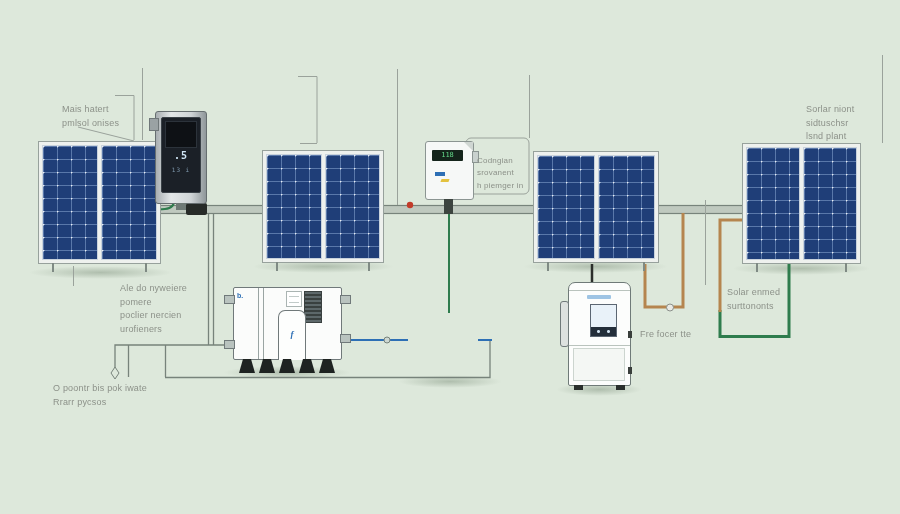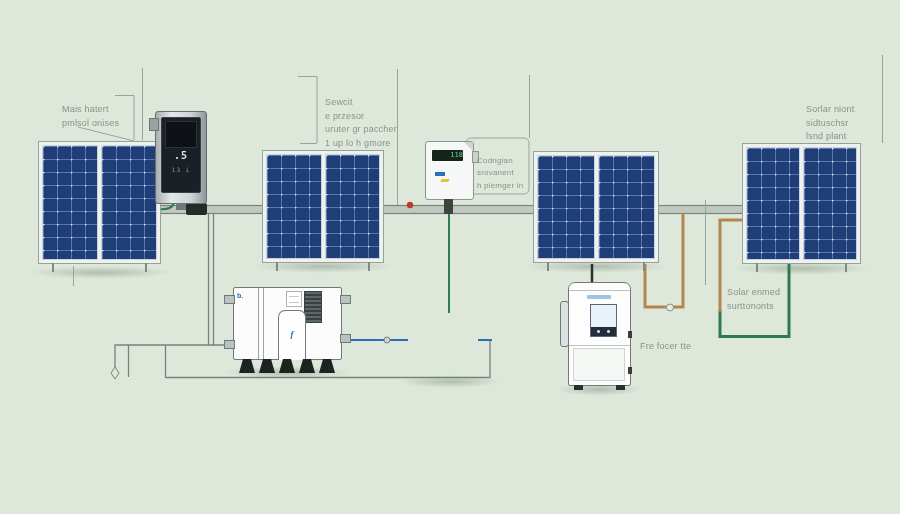--- a/index.html
+++ b/index.html
@@ -44,21 +44,21 @@
            font:bold 10px "DejaVu Sans Mono",monospace;letter-spacing:1px;}
   .wm-sub{position:absolute;left:0;right:0;top:48px;color:#7f98ad;text-align:center;
           font:6px "DejaVu Sans Mono",monospace;letter-spacing:1px;}
   .wm-out{position:absolute;left:20px;bottom:-7px;width:10px;height:7px;background:#6f7a76;}
   
   #ctrl{position:absolute;left:425px;top:141px;width:47px;height:57px;z-index:4;
         background:#f6f8f7;border:1px solid #8b9592;border-radius:3px;}
   .ctrl-fold{position:absolute;right:0;top:0;width:0;height:0;
      border-top:9px solid #cfd6d2;border-left:9px solid transparent;}
   .ctrl-disp{position:absolute;left:6px;top:8px;width:31px;height:11px;background:#14241b;
-     color:#63d98a;font:7px "DejaVu Sans Mono",monospace;text-align:right;line-height:11px;border-radius:1px;}
+     color:#63d98a;font:7px "DejaVu Sans Mono",monospace;text-align:center;line-height:11px;border-radius:1px;}
   .ctrl-logo-b{position:absolute;left:9px;top:30px;width:10px;height:4px;background:#2d6fb5;}
   .ctrl-logo-y{position:absolute;left:15px;top:37px;width:8px;height:3px;background:#e3c23f;transform:skewX(-20deg);}
   .ctrl-tab{position:absolute;right:-6px;top:9px;width:5px;height:10px;background:#c9d1ce;border:1px solid #8b9592;}
   .ctrl-out{position:absolute;left:18px;bottom:-15px;width:9px;height:15px;background:#3c443f;}
   
   #xfmr{position:absolute;left:233px;top:287px;width:107px;height:71px;z-index:4;
         background:#fbfcfb;border:1px solid #70797a;border-radius:2px;}
   .xf-lines{position:absolute;left:24px;top:0;bottom:0;width:4px;
         border-left:1px solid #9aa5a3;border-right:1px solid #9aa5a3;}
   .xf-plate{position:absolute;left:52px;top:3px;width:14px;height:14px;border:1px solid #aab4b2;background:#fff;}
@@ -107,21 +107,21 @@
   
   .ann{position:absolute;z-index:6;font-size:9px;color:#8c9189;line-height:1.5;
        white-space:pre-line;letter-spacing:.2px;}
   #ann1{left:62px;top:103px}
   #ann2{left:325px;top:96px}
   #ann3{left:536px;top:98px}
   #ann4{left:806px;top:103px}
   #ann5{left:477px;top:155px;font-size:8px;line-height:1.55}
   #ann6{left:120px;top:282px}
   #ann7{left:53px;top:382px}
-  #ann8{left:640px;top:340px}
+  #ann8{left:640px;top:328px}
   #ann9{left:727px;top:286px}
 </style>
 </head>
 <body>
 
 <div id="canvas">
 
   <div class="shadow" id="sh-g1"></div>
   <div class="shadow" id="sh-g2"></div>
   <div class="shadow" id="sh-g3"></div>
@@ -247,27 +247,29 @@
     <div class="bat-lower"></div>
     <div class="bat-handle"></div>
     <div class="bat-latch bl1"></div>
     <div class="bat-latch bl2"></div>
     <div class="bat-foot bf-l"></div>
     <div class="bat-foot bf-r"></div>
   </div>
 
   <div class="ann" id="ann1">Mais hatert
 pmlsol onises</div>
-  <div class="ann" id="ann2">Sewcit
-e przesor
-uruter gr paccher
-1 up lo h gmore</div>
   <div class="ann" id="ann4">Sorlar niont
 sidtuschsr
 lsnd plant</div>
   <div class="ann" id="ann5">Codngian
 srovanent
 h piemger in</div>
+  <div class="ann" id="ann6">Ale do nyweiere
+pomere
+poclier nercien
+urofieners</div>
+  <div class="ann" id="ann7">O poontr bis pok iwate
+Rrarr pycsos</div>
   <div class="ann" id="ann8">Fre focer tte</div>
   <div class="ann" id="ann9">Solar enmed
 surttononts</div>
 
 </div>
 
 </body></html>

